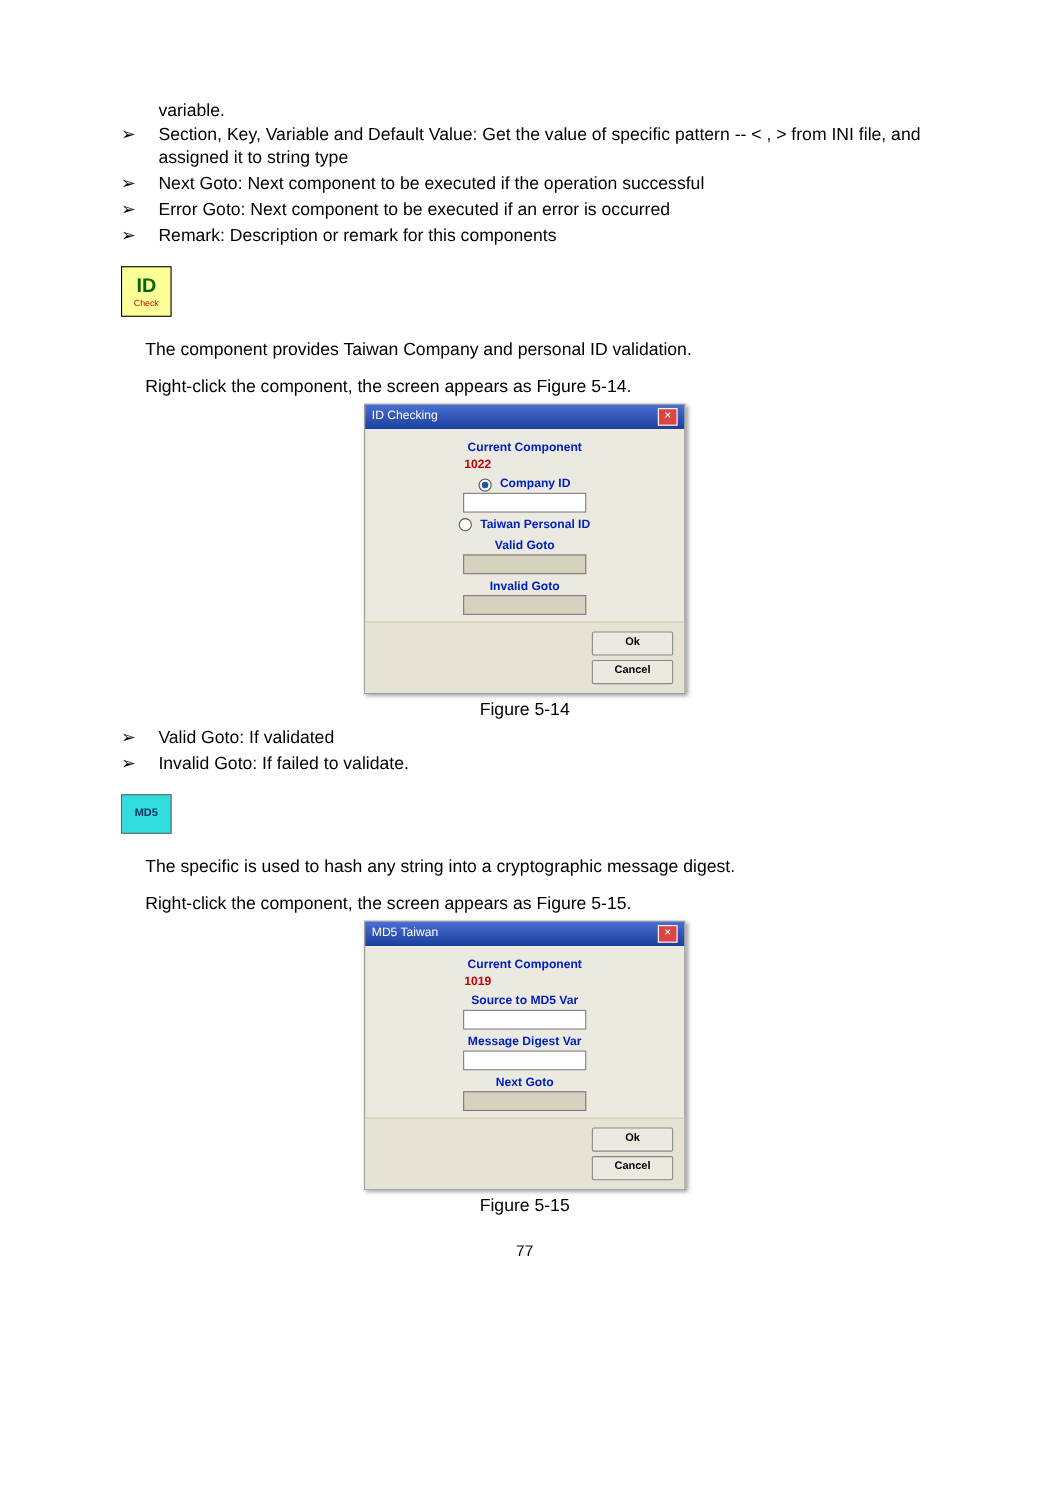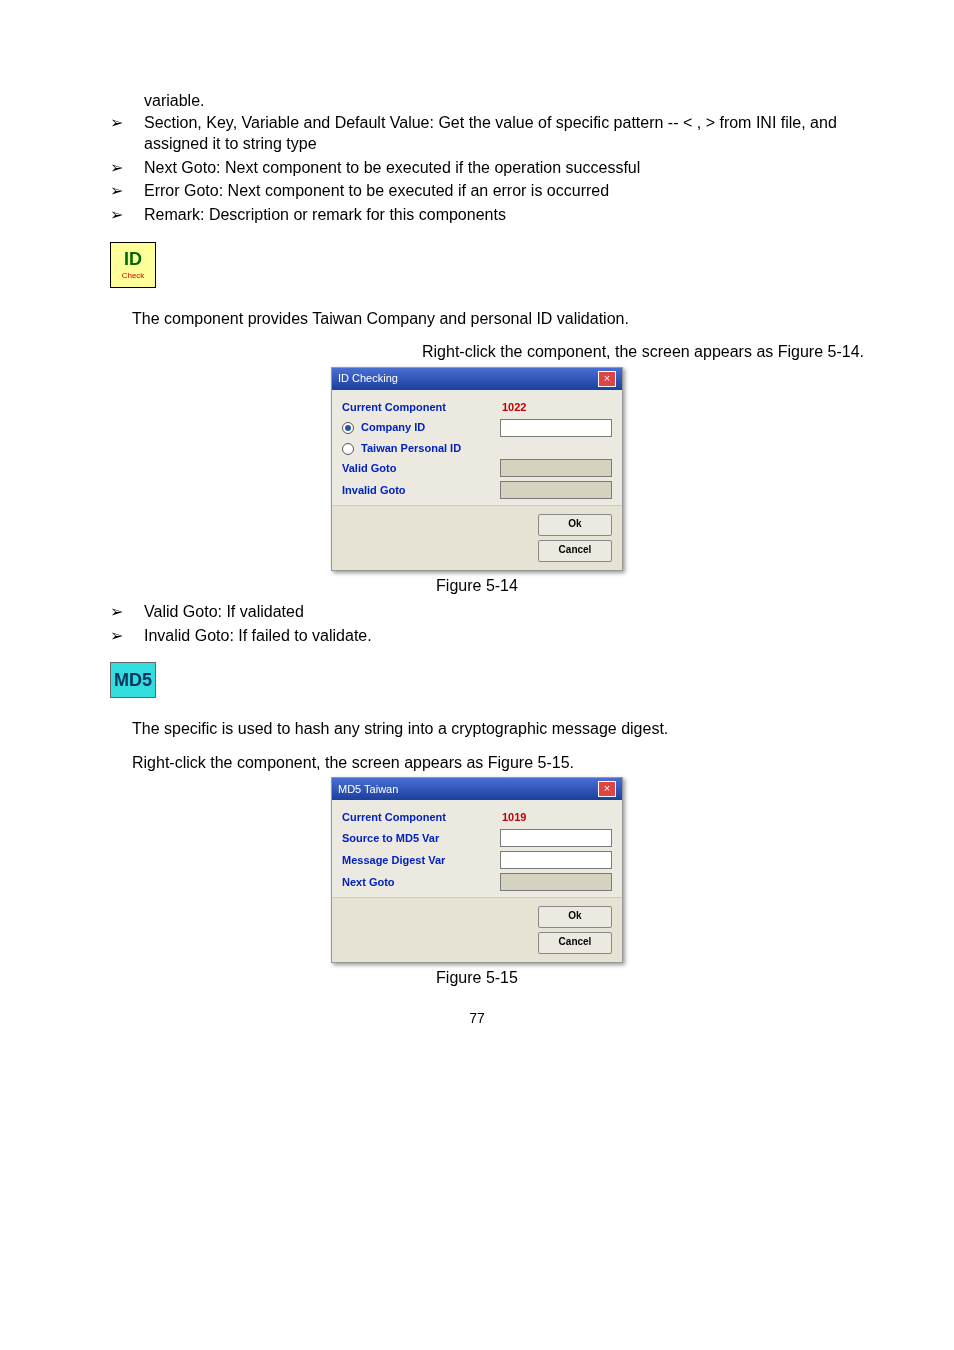--- a/index.html
+++ b/index.html
@@ -56,21 +56,21 @@
   }
   .md5-icon {
     width: 44px;
     height: 34px;
     background: #33dddd;
     border: 1px solid #666;
     display: flex;
     align-items: center;
     justify-content: center;
     font-weight: bold;
-    font-size: 18px;
+    font-size: 10px;
     color: #003366;
   }
   .para {
     margin: 12px 0 4px 0;
     text-indent: 42px;
   }
   .dialog-wrap {
     text-align: center;
     margin: 4px 0;
   }
@@ -105,20 +105,21 @@
     font-family: Arial;
   }
   .dialog-body {
     padding: 6px 10px 10px 10px;
   }
   .dialog-row {
     display: flex;
     justify-content: space-between;
     align-items: center;
     margin: 4px 0;
+    flex-direction: column;
   }
   .dialog-label-blue {
     color: #0020c0;
     font-weight: bold;
   }
   .dialog-val-red {
     color: #c00000;
     font-weight: bold;
     width: 110px;
     text-align: left;
@@ -207,21 +208,21 @@
 </ul>
 
 <div class="icon-box">
   <div class="id-icon">
     <span class="id-text">ID</span>
     <span class="check-text">Check</span>
   </div>
 </div>
 
 <p class="para" style="text-indent:42px;">The                          component provides Taiwan Company and personal ID validation.</p>
-<p class="para" style="text-indent:42px;text-align:right;">Right-click the                          component, the screen appears as Figure 5-14.</p>
+<p class="para" style="text-indent:42px;">Right-click the                          component, the screen appears as Figure 5-14.</p>
 
 <div class="dialog-wrap">
   <div class="dialog">
     <div class="dialog-title">
       <span>ID Checking</span>
       <span class="close-x">×</span>
     </div>
     <div class="dialog-body">
       <div class="dialog-row">
         <span class="dialog-label-blue">Current Component</span>

